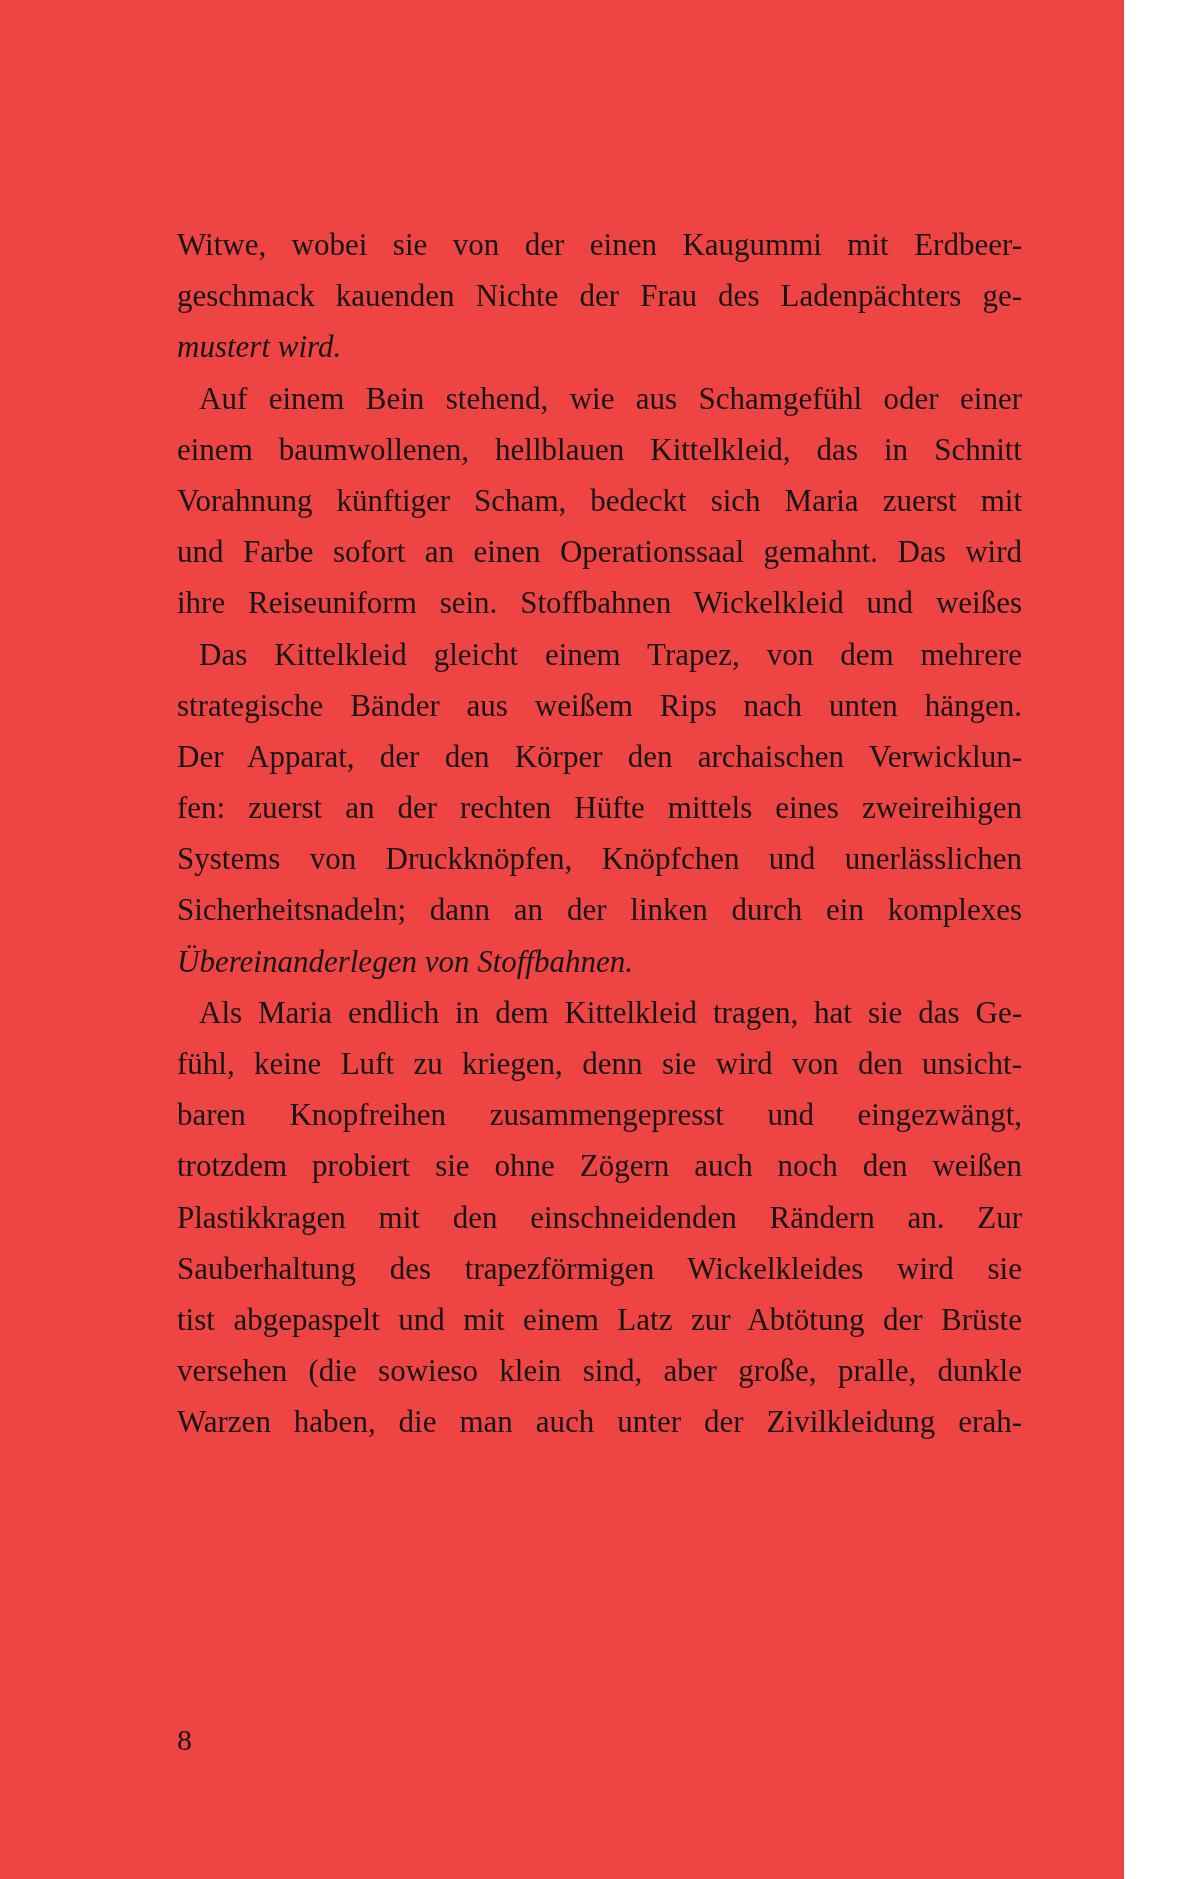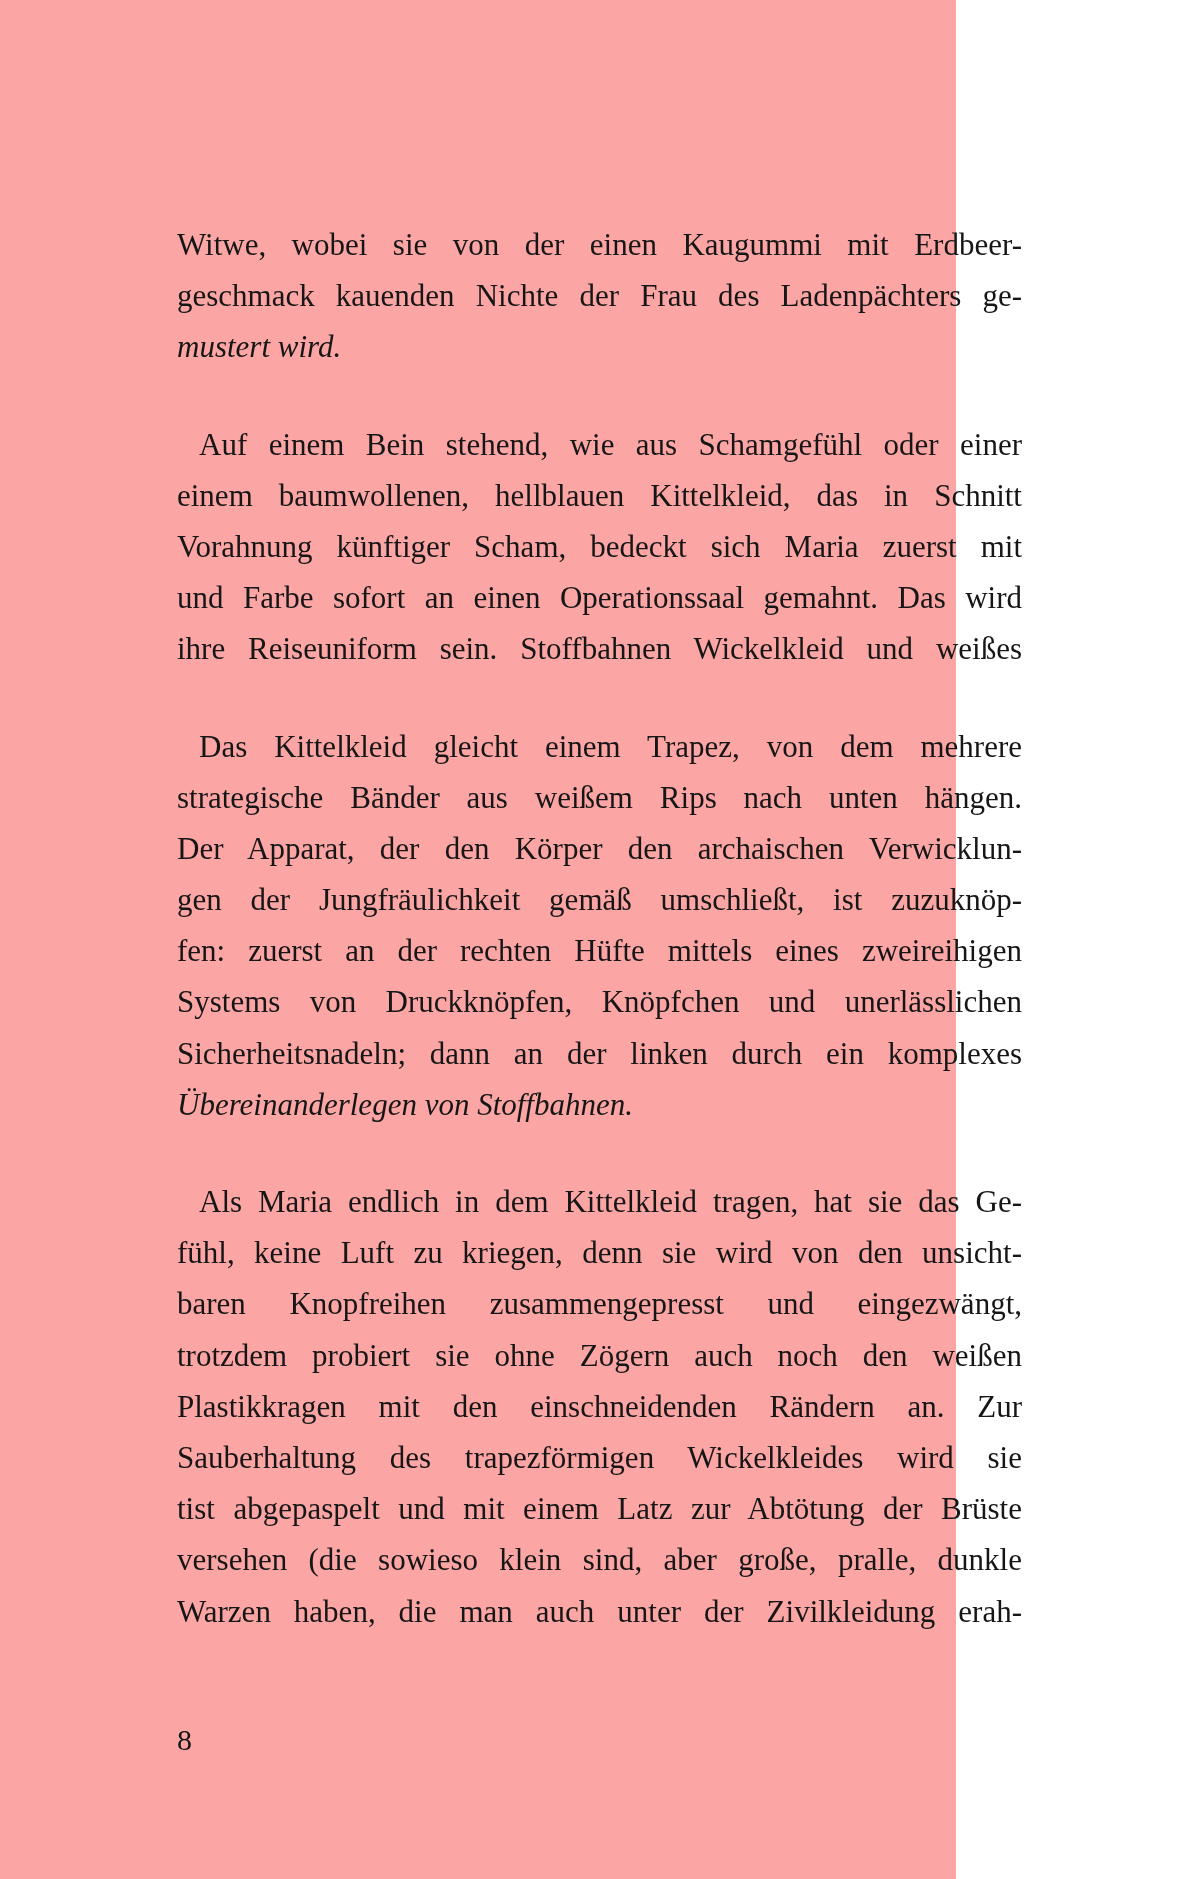--- a/index.html
+++ b/index.html
@@ -1,31 +1,31 @@
 <!DOCTYPE html>
 <html><head>
 <meta charset="utf-8">
 <style>
   html, body { margin: 0; padding: 0; background: #ffffff; }
   body { width: 1200px; height: 1879px; position: relative; overflow: hidden; }
-  .page { position: absolute; left: 0; top: 0; width: 956px; height: 1879px; background: #fca5a5; }
+  .page { position: absolute; left: 0; top: 0; width: 1124px; height: 1879px; background: #ef4444; }
   .text-block { position: absolute; left: 177px; top: 219px; width: 845px; }
   .line {
     font-family: "Liberation Serif", "DejaVu Serif", serif;
     font-size: 31px;
     line-height: 51.2px;
     height: 51.2px;
     color: #161616;
     white-space: nowrap;
     text-align: justify;
     text-align-last: justify;
     overflow: hidden;
   }
   .line.last { text-align-last: left; font-style: italic; }
-  .line.indent { padding-left: 22px; margin-top: 46px; }
+  .line.indent { padding-left: 22px; }
   .page-number {
     position: absolute; left: 177px; top: 1720px;
     font-family: "Liberation Serif", "DejaVu Serif", serif;
     font-size: 30px; line-height: 40px; color: #161616;
   }
 </style>
 </head>
 <body>
 
 <div class="page">
@@ -42,21 +42,20 @@
       <div class="line">einem baumwollenen, hellblauen Kittelkleid, das in Schnitt</div>
       <div class="line">Vorahnung künftiger Scham, bedeckt sich Maria zuerst mit</div>
       <div class="line">und Farbe sofort an einen Operationssaal gemahnt. Das wird</div>
       <div class="line">ihre Reiseuniform sein. Stoffbahnen Wickelkleid und weißes</div>
     </div>
 
     <div>
       <div class="line indent">Das Kittelkleid gleicht einem Trapez, von dem mehrere</div>
       <div class="line">strategische Bänder aus weißem Rips nach unten hängen.</div>
       <div class="line">Der Apparat, der den Körper den archaischen Verwicklun-</div>
-      <div class="line">gen der Jungfräulichkeit gemäß umschließt, ist zuzuknöp-</div>
       <div class="line">fen: zuerst an der rechten Hüfte mittels eines zweireihigen</div>
       <div class="line">Systems von Druckknöpfen, Knöpfchen und unerlässlichen</div>
       <div class="line">Sicherheitsnadeln; dann an der linken durch ein komplexes</div>
       <div class="line last">Übereinanderlegen von Stoffbahnen.</div>
     </div>
 
     <div>
       <div class="line indent">Als Maria endlich in dem Kittelkleid tragen, hat sie das Ge-</div>
       <div class="line">fühl, keine Luft zu kriegen, denn sie wird von den unsicht-</div>
       <div class="line">baren Knopfreihen zusammengepresst und eingezwängt,</div>

